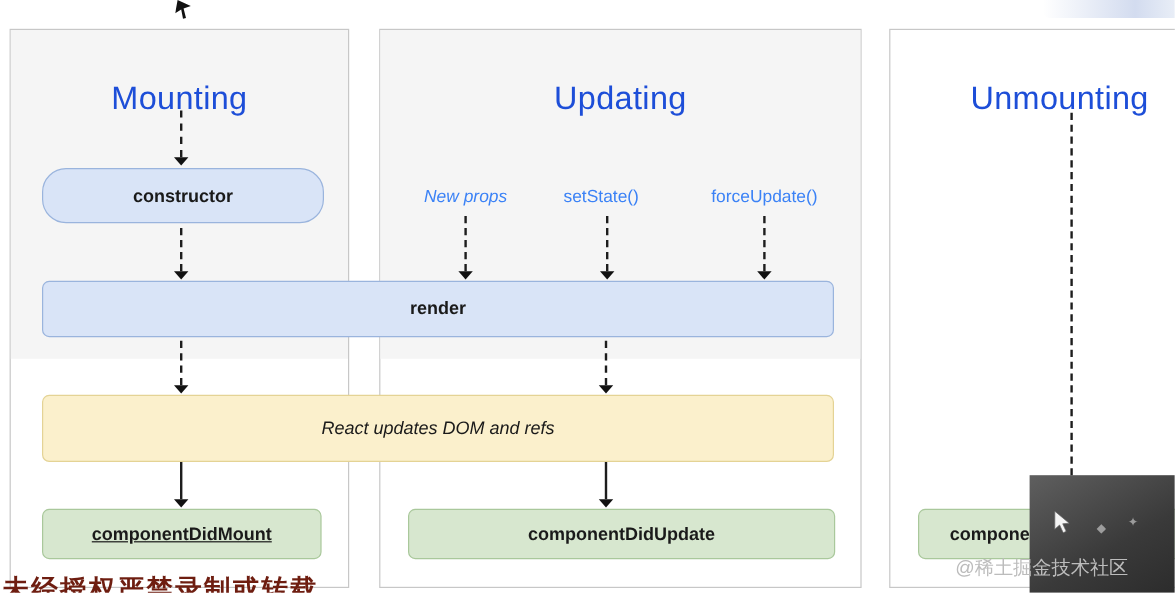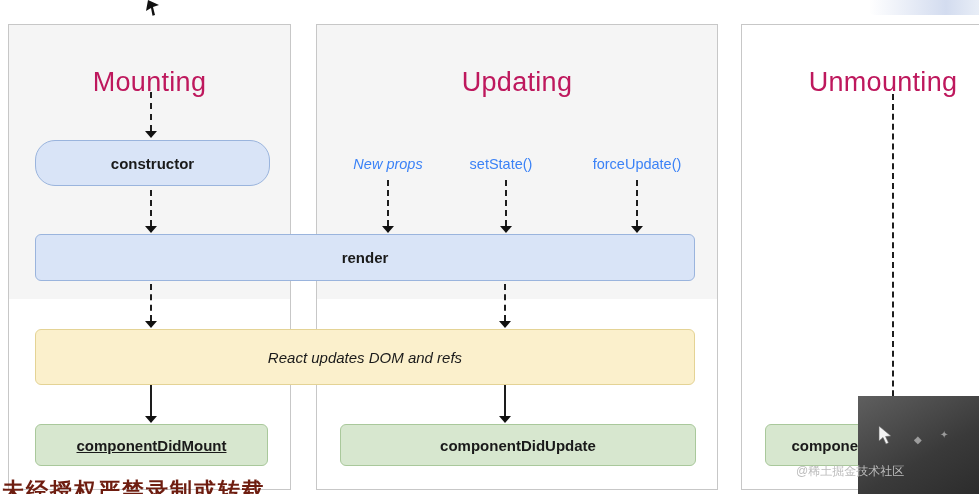--- a/index.html
+++ b/index.html
@@ -11,21 +11,21 @@
   #canvas { position:relative; width:979px; height:494px; overflow:hidden; }
 
   
   .col { position:absolute; top:24px; height:466px; border:1px solid #c7c7c7; background:#fff; }
   #col-mounting   { left:8px;   width:283px; }
   #col-updating   { left:316px; width:402px; }
   #col-unmounting { left:741px; width:284px; }
   .graytop { position:absolute; left:0; top:0; width:100%; height:274px; background:#f5f5f5; }
   .col-title {
     position:absolute; top:42px; left:0; width:100%; text-align:center;
-    font-size:27px; color:#be185d; letter-spacing:.3px;
+    font-size:27px; color:#1d4ed8; letter-spacing:.3px;
   }
 
   
   .box {
     position:absolute; border-radius:6px; z-index:3;
     display:flex; align-items:center; justify-content:center;
     font-size:15px; color:#1a1a1a;
   }
   .box.blue   { background:var(--blue-fill,#d9e4f7);  border:1px solid var(--blue-border,#9ab4dd);  font-weight:bold; }
   .box.yellow { background:var(--yellow-fill,#fbf0cc); border:1px solid var(--yellow-border,#e4d395); font-style:italic; }
@@ -78,21 +78,21 @@
   #dark-glyph-1 { left:56px; top:38px; }
   #dark-glyph-2 { left:82px; top:33px; }
 
   #warning {
     position:absolute; left:2px; top:476px; z-index:6;
     font-size:22px; font-weight:bold; letter-spacing:2px; color:#6e1d10;
     white-space:nowrap;
   }
   #watermark {
     position:absolute; left:796px; top:463px; z-index:7;
-    font-size:12px; color:#bcbcbc; white-space:nowrap;
+    font-size:16px; color:#bcbcbc; white-space:nowrap;
   }
   #top-cursor { position:absolute; left:146px; top:0; z-index:8; }
   #top-right-artifact {
     position:absolute; right:0; top:0; width:110px; height:15px; z-index:1;
     background:linear-gradient(90deg, rgba(205,214,232,0) 0%, rgba(196,208,234,.75) 70%, rgba(230,236,246,.9) 100%);
     border-radius:0 0 0 6px;
   }
 </style>
 </head>
 <body>

